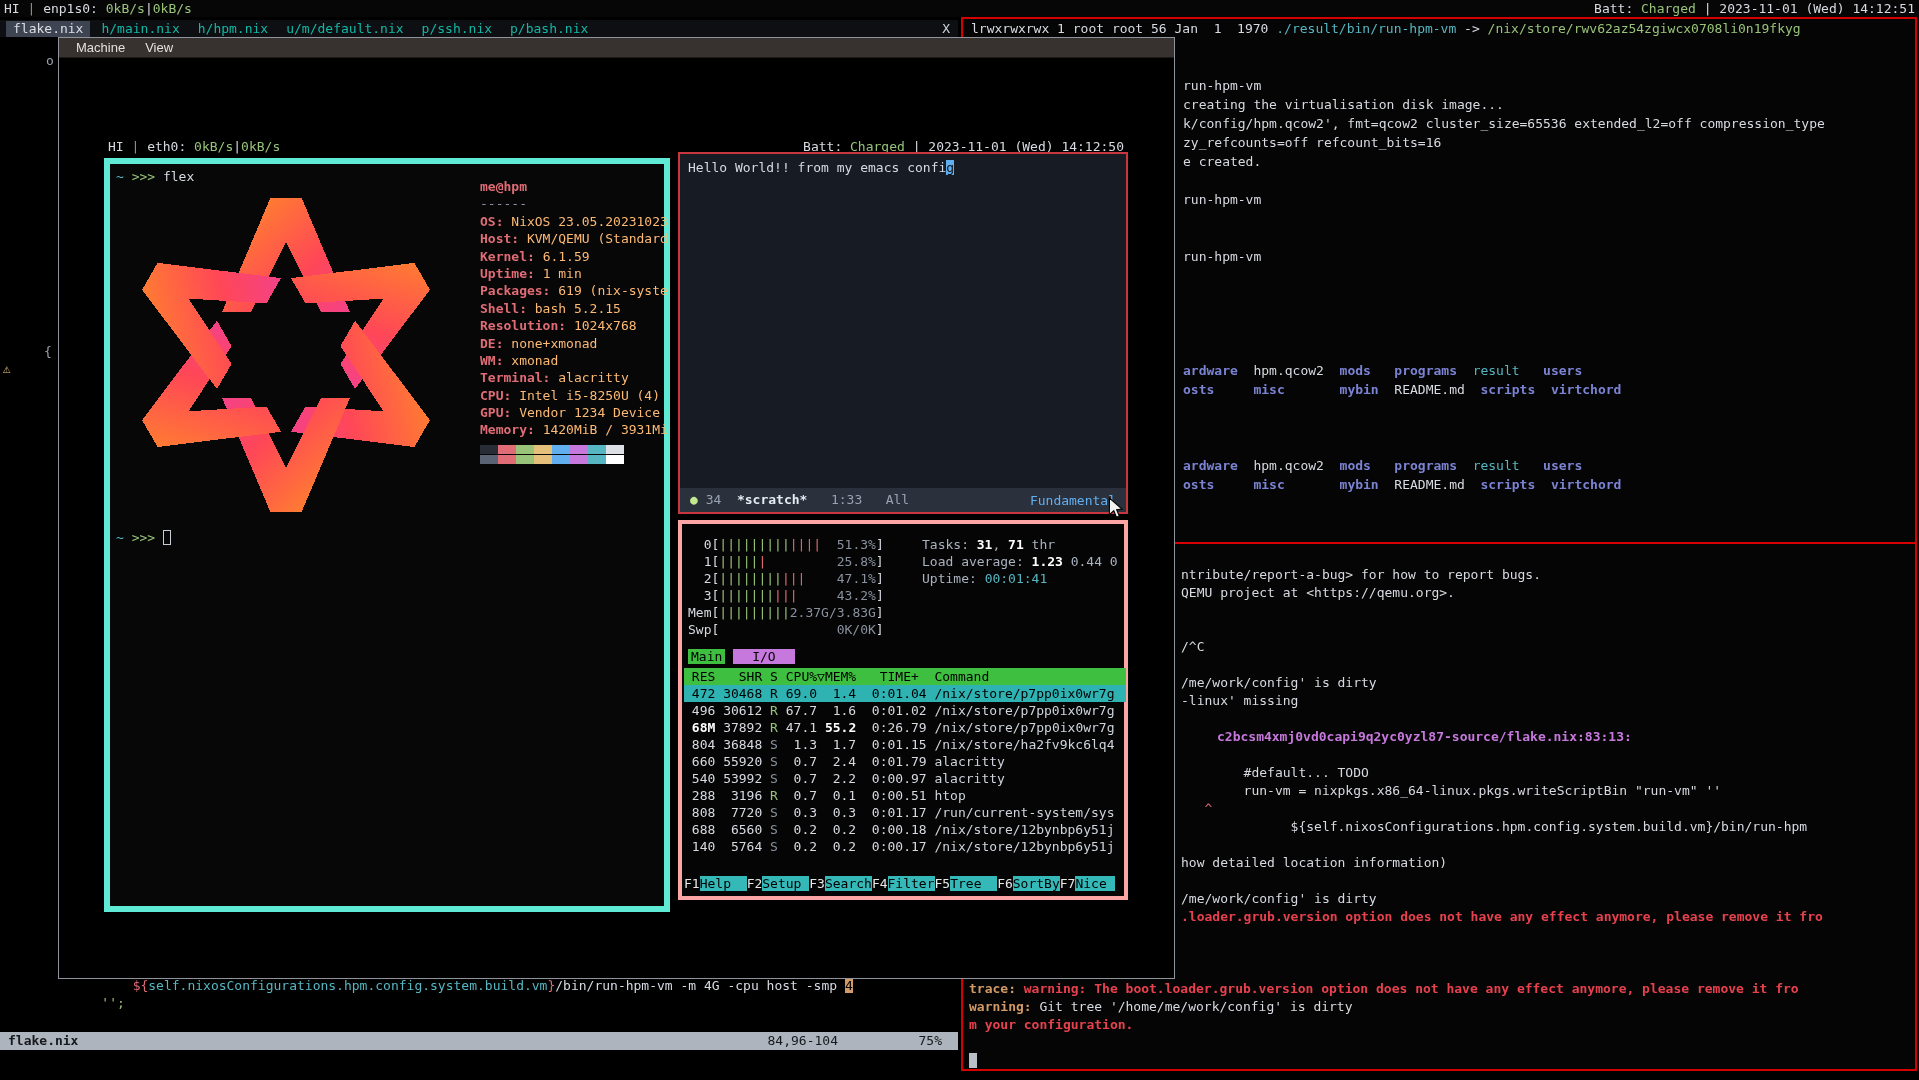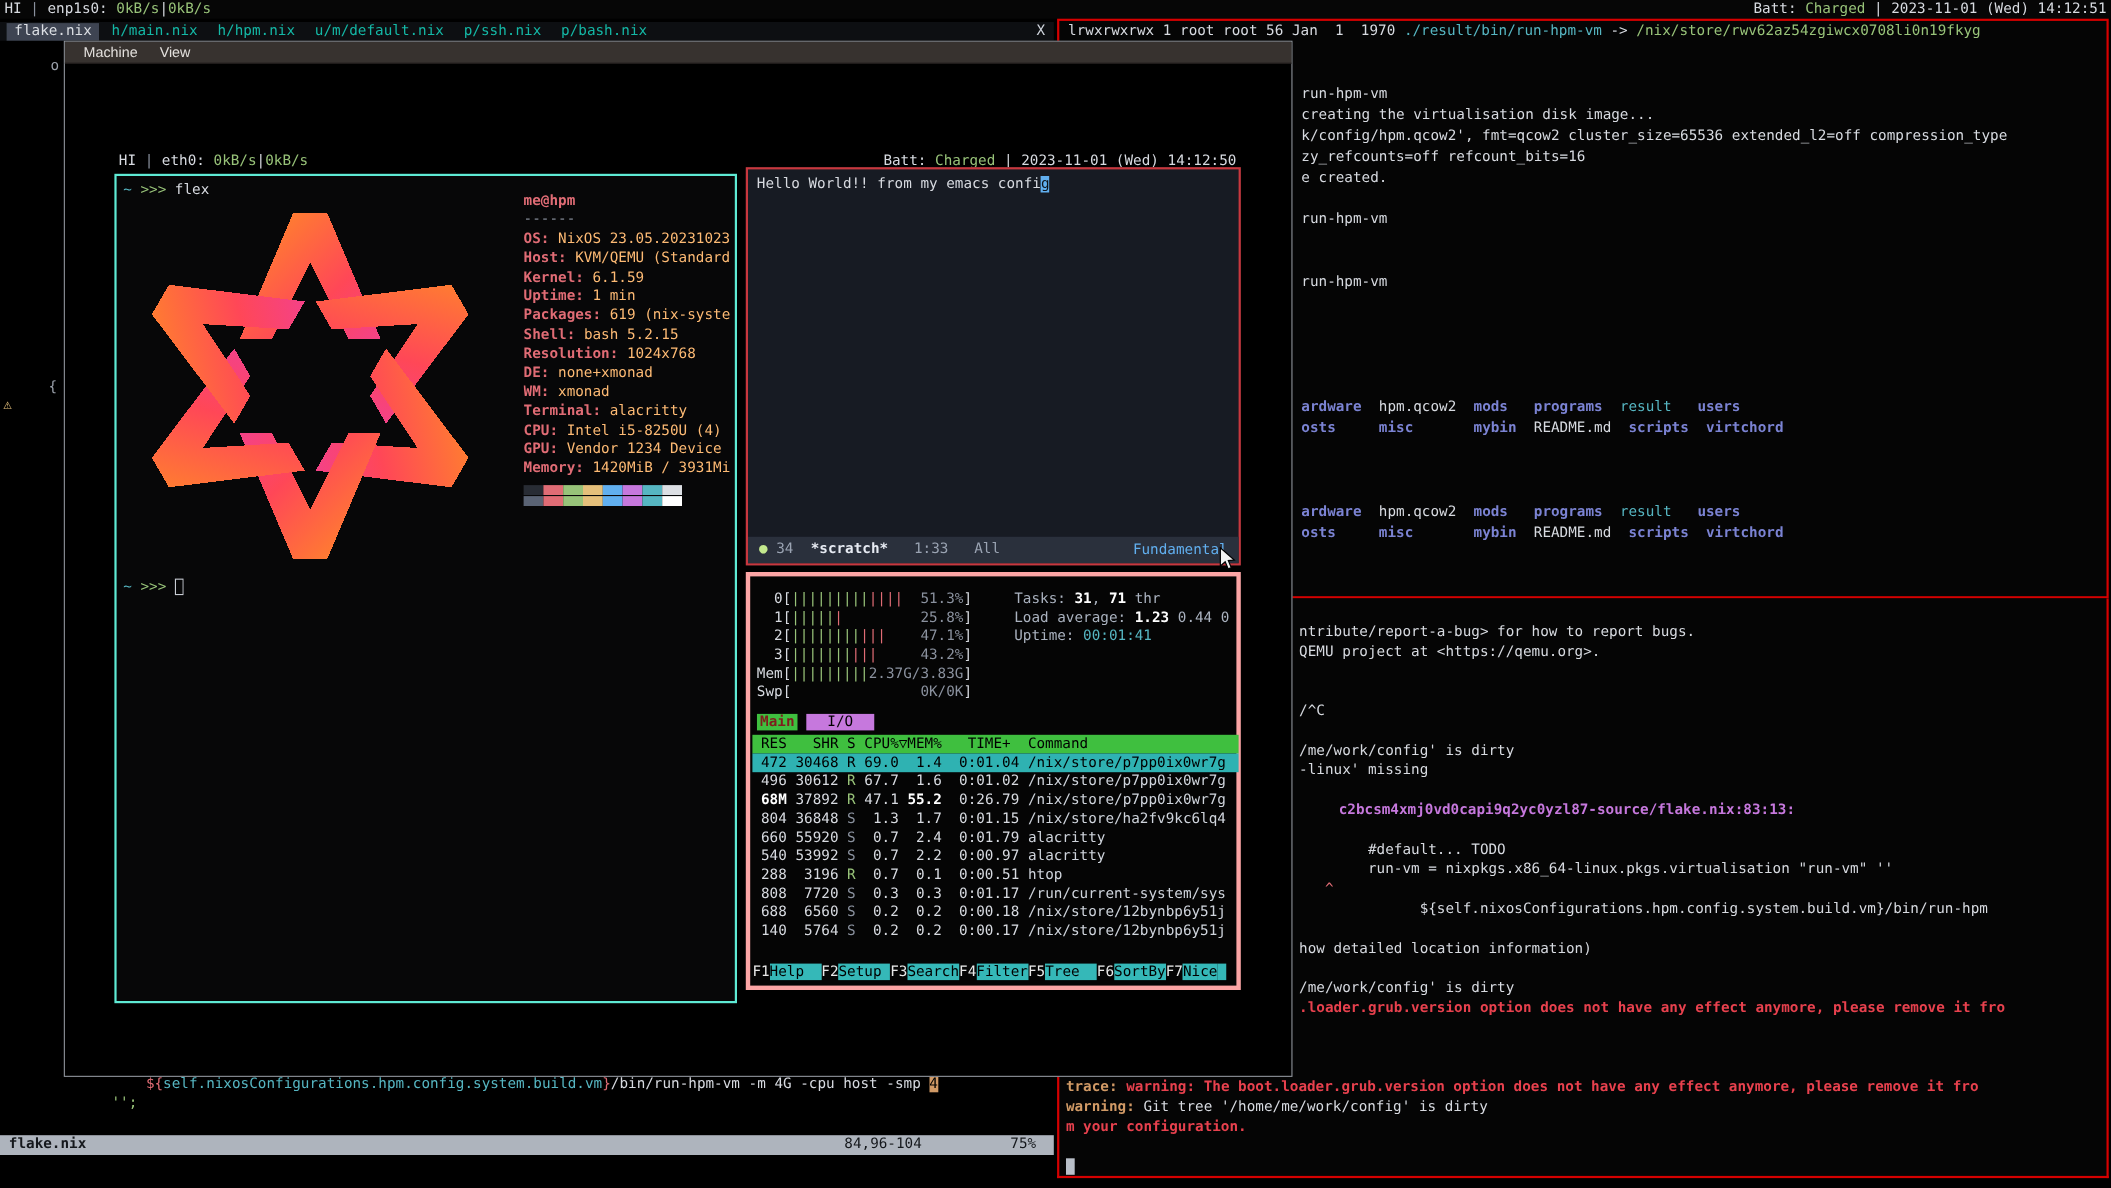--- a/index.html
+++ b/index.html
@@ -13,21 +13,21 @@
   .dim{color:#8a919e;} .b{color:#ffffff;font-weight:bold;}
   .red{color:#e8414e;font-weight:bold;} .yel{color:#d19a66;font-weight:bold;}
   .mag{color:#c678dd;font-weight:bold;margin-left:36px;} .dir{color:#7b83d3;font-weight:bold;}
   .lbl{color:#e06c75;font-weight:bold;} .val{color:#fdba74;}
   .stat{color:#aab2bf;} .cmd{color:#cfd4dc;}
   .cur{background:#b9bfc9;color:#000;}
   .hcur{outline:1px solid #c8ccd4;outline-offset:-1px;}
   .ecur{background:#61afef;color:#0e1218;}
   .obg{background:#d19a66;color:#000;}
   .fk{color:#e8e8e8;} .fl{background:#35b8b8;color:#000;}
-  .tabm{background:#3fbf3f;color:#7f1d1d;padding:0 3px;font-weight:bold;} .tabi{background:#c678dd;color:#000;padding:0 19px;}
+  .tabm{background:#3fbf3f;color:#000000;padding:0 3px;} .tabi{background:#c678dd;color:#000;padding:0 19px;}
   .sel{background:#2fb2b2;color:#000;} .hh{background:#3fbf3f;color:#000;}
   .dot{color:#c3e88d;} .mdim{color:#9aa3b2;} .mtxt{color:#e6eaf2;font-weight:bold;}
 
   
   #host-bar{left:0;top:0;width:1919px;height:17px;background:#060606;}
   #host-bar .tl{height:17px;line-height:17px;}
   #host-bar-right{right:4px;top:0;}
   
   #tabbar{left:0;top:20px;width:958px;height:17px;background:#0d0f12;display:flex;align-items:center;gap:4px;padding-left:6px;box-sizing:border-box;}
   .etab{color:#14b8a6;padding:0 7px;line-height:16px;}
@@ -47,21 +47,21 @@
   #term-bottom .tl{height:18px;line-height:18px;}
   
   #qemu{left:58px;top:37px;width:1117px;height:942px;background:#000;border:1px solid #8f949c;box-sizing:border-box;z-index:5;}
   #qemu-menubar{position:absolute;left:0;top:0;width:100%;height:20px;background:#37322f;border-bottom:1px solid #1d1a18;display:flex;align-items:center;padding-left:8px;box-sizing:border-box;font-family:"Liberation Sans",sans-serif;color:#e3e0dd;gap:2px;}
   .menu-item{padding:1px 9px;}
   #guest{position:absolute;left:45px;top:100px;width:1024px;height:768px;background:#000;}
   #guest-bar{position:absolute;left:0;top:0;width:1024px;height:18px;}
   #guest-bar .tl{height:18px;line-height:18px;}
   #guest-bar-right{position:absolute;right:4px;top:0;}
   
-  #fetch{position:absolute;left:0;top:20px;width:566px;height:754px;border:2px solid #5eead4;box-sizing:border-box;background:#070708;}
+  #fetch{position:absolute;left:0;top:20px;width:566px;height:754px;border:6px solid #5eead4;box-sizing:border-box;background:#070708;}
   #fetch .tl{height:17.4px;line-height:17.4px;}
   #fetch-prompt{position:absolute;left:6px;top:4px;}
   #nix-logo{position:absolute;left:8px;top:24px;}
   #fetch-info{position:absolute;left:370px;top:14px;width:190px;overflow:hidden;}
   #palette1{position:absolute;left:370px;top:281px;font-size:0;}
   #palette2{position:absolute;left:370px;top:291px;font-size:0;}
   .sw{display:inline-block;width:18px;height:9px;}
   #fetch-prompt2{position:absolute;left:6px;top:365px;}
   
   #emacs{position:absolute;left:574px;top:14px;width:450px;height:362px;border:2px solid #c8373e;box-sizing:border-box;background:#171b23;}
@@ -152,21 +152,21 @@
     <div class="tl"></div>
     <div class="tl"></div>
     <div class="tl sh"><span>/^C</span></div>
     <div class="tl"></div>
     <div class="tl sh"><span>/me/work/config' is dirty</span></div>
     <div class="tl sh"><span>-linux' missing</span></div>
     <div class="tl"></div>
     <div class="tl sh"><span class="mag">c2bcsm4xmj0vd0capi9q2yc0yzl87-source/flake.nix:83:13:</span></div>
     <div class="tl"></div>
     <div class="tl sh"><span>        #default... TODO</span></div>
-    <div class="tl sh"><span>        run-vm = nixpkgs.x86_64-linux.pkgs.virtualisation "run-vm" ''</span></div>
+    <div class="tl sh"><span>        run-vm = nixpkgs.x86_64-linux.pkgs.writeScriptBin "run-vm" ''</span></div>
     <div class="tl sh"><span>   </span><span class="r">^</span></div>
     <div class="tl sh"><span>              </span><span>${self.nixosConfigurations.hpm.config.system.build.vm}/bin/run-hpm</span></div>
     <div class="tl"></div>
     <div class="tl sh"><span>how detailed location information)</span></div>
     <div class="tl"></div>
     <div class="tl sh"><span>/me/work/config' is dirty</span></div>
     <div class="tl sh"><span class="red">.loader.grub.version option does not have any effect anymore, please remove it fro</span></div>
     <div class="tl"></div>
     <div class="tl"></div>
     <div class="tl"></div>

